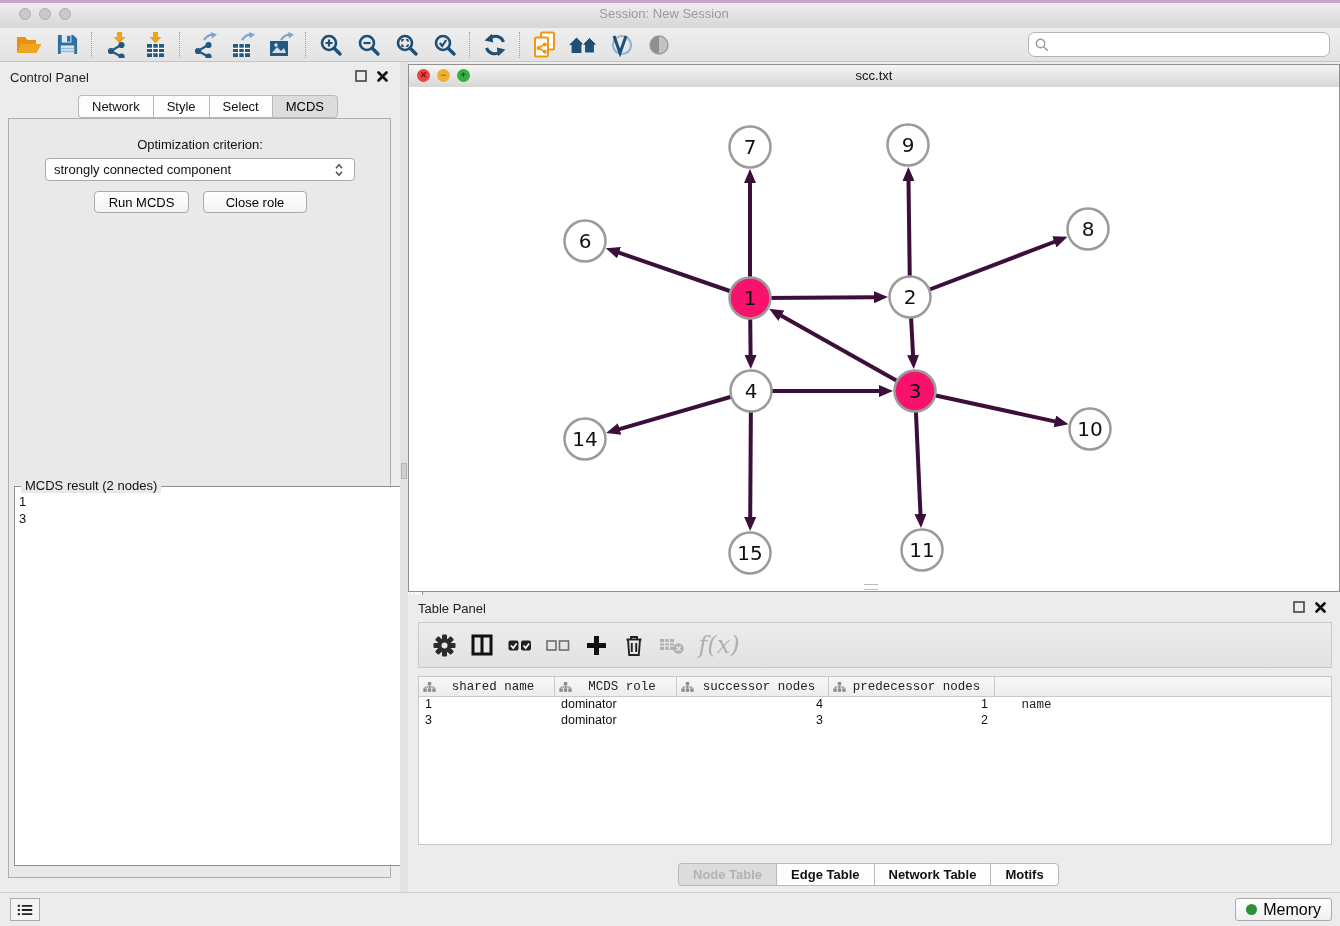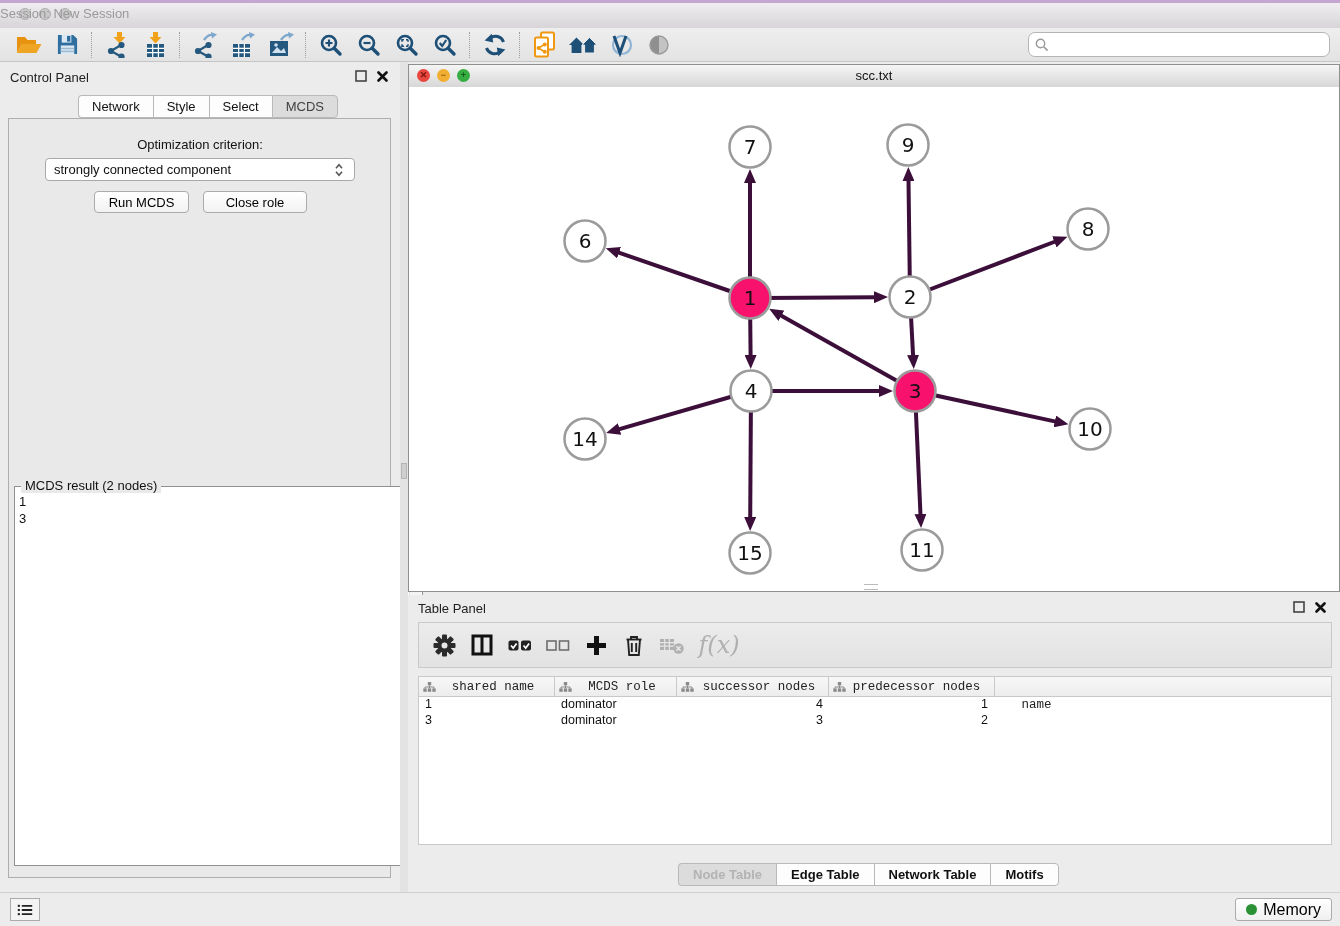--- a/index.html
+++ b/index.html
@@ -5,41 +5,41 @@
   html,body{margin:0;padding:0;background:#fff;}
   #app{position:relative;width:1340px;height:926px;background:#ececec;overflow:hidden;
        font-family:"Liberation Sans",sans-serif;color:#111;}
   .abs{position:absolute;}
   
   #titlebar{left:0;top:0;width:1340px;height:28px;
     background:linear-gradient(#f2f0f3,#d8d5d9);border-bottom:1px solid #b2b2b2;}
   #titlestrip{left:0;top:0;width:1340px;height:3px;background:#c4a6d1;}
   .mac-lights{display:flex;gap:8px;position:absolute;left:19px;top:8px;}
   .mac-lights .dot{width:12px;height:12px;border-radius:50%;background:#c9c9c9;border:1px solid #b0aeb0;box-sizing:border-box;}
-  #apptitle{left:0;top:6px;width:1328px;font-size:13px;color:#9a9a9a;}
+  #apptitle{left:0;top:6px;width:1328px;text-align:center;font-size:13px;color:#9a9a9a;}
   
   #toolbar{left:0;top:28px;width:1340px;height:34px;background:linear-gradient(#eeeeee,#e3e3e3);
     border-bottom:1px solid #c5c5c5;display:flex;align-items:center;padding:0 10px;box-sizing:border-box;}
   .tbi{width:38px;height:30px;display:flex;align-items:center;justify-content:center;
     background:none;border:none;padding:0;cursor:default;}
   .sep{width:1px;height:26px;border-left:1px dotted #9d9d9d;margin:0 5px;}
   #searchbox{margin-left:auto;width:288px;height:23px;background:#fff;border:1px solid #b5b5b5;
     border-radius:7px;display:flex;align-items:center;padding:0 6px;gap:4px;}
   #searchbox input{border:none;outline:none;flex:1;font-size:13px;background:transparent;
     font-family:"Liberation Sans",sans-serif;}
   
   #control-panel{left:0;top:62px;width:400px;height:830px;background:#ececec;}
   #cp-header{left:10px;top:8px;font-size:13px;color:#222;}
   .panel-winbtns{position:absolute;right:12px;top:8px;display:flex;gap:10px;align-items:center;}
   .cp-tabs{position:absolute;left:78px;top:33px;display:flex;z-index:2;}
   .cp-tab{height:21px;line-height:21px;padding:0 13px;font-size:13px;background:#fdfdfd;
     border:1px solid #b9b9b9;border-right:none;text-align:center;}
   .cp-tab:first-child{border-radius:4px 0 0 4px;}
   .cp-tab:last-child{border-right:1px solid #b9b9b9;border-radius:0 4px 4px 0;}
-  .cp-tab.active{background:#dcdcdc;color:#404040;}
+  .cp-tab.active{background:#dcdcdc;color:#000000;}
   #cp-body{left:8px;top:56px;width:383px;height:760px;background:#e9e9e9;border:1px solid #aeaeae;box-sizing:border-box;}
   #opt-label{left:0;top:75px;width:400px;text-align:center;font-size:13px;}
   #criterion{left:45px;top:96px;width:310px;height:23px;background:#fff;border:1px solid #a9a9a9;
     border-radius:4px;display:flex;align-items:center;padding:0 8px;box-sizing:border-box;font-size:13px;}
   #criterion .stepper{margin-left:auto;}
   .btn{position:absolute;height:22px;background:linear-gradient(#ffffff,#f2f2f2);border:1px solid #ababab;
     border-radius:4px;font-size:13px;font-family:"Liberation Sans",sans-serif;text-align:center;}
   #run-btn{left:94px;top:129px;width:95px;}
   #close-btn{left:203px;top:129px;width:104px;}
   #result-box{left:14px;top:424px;width:371px;height:378px;border:1px solid #8f8f8f;background:#fff;padding-left:36px;}

